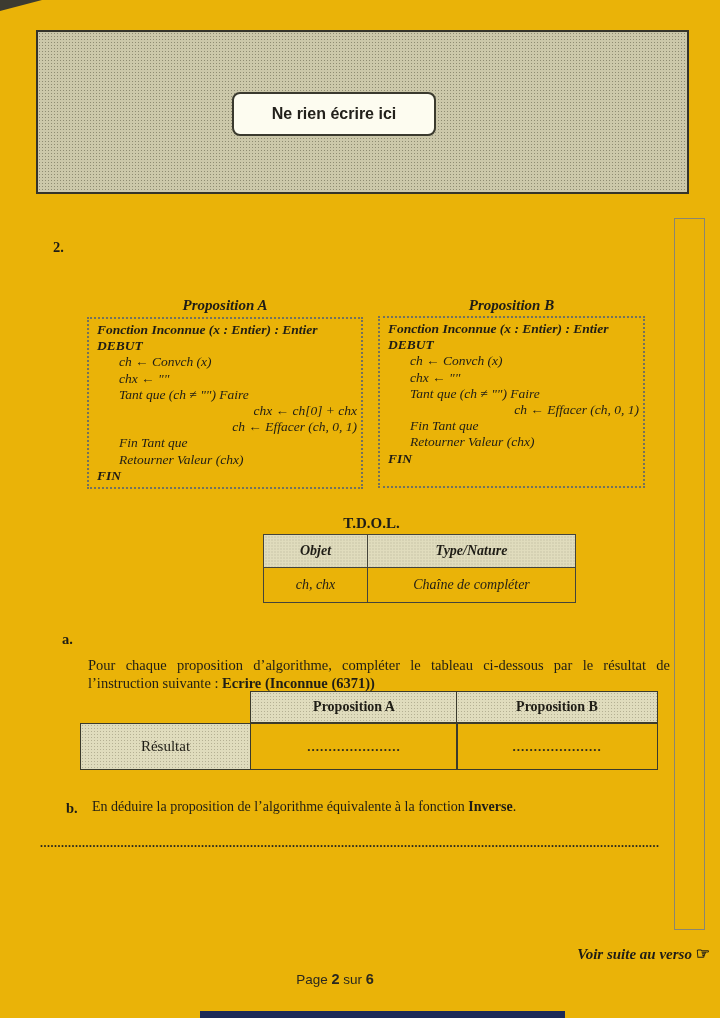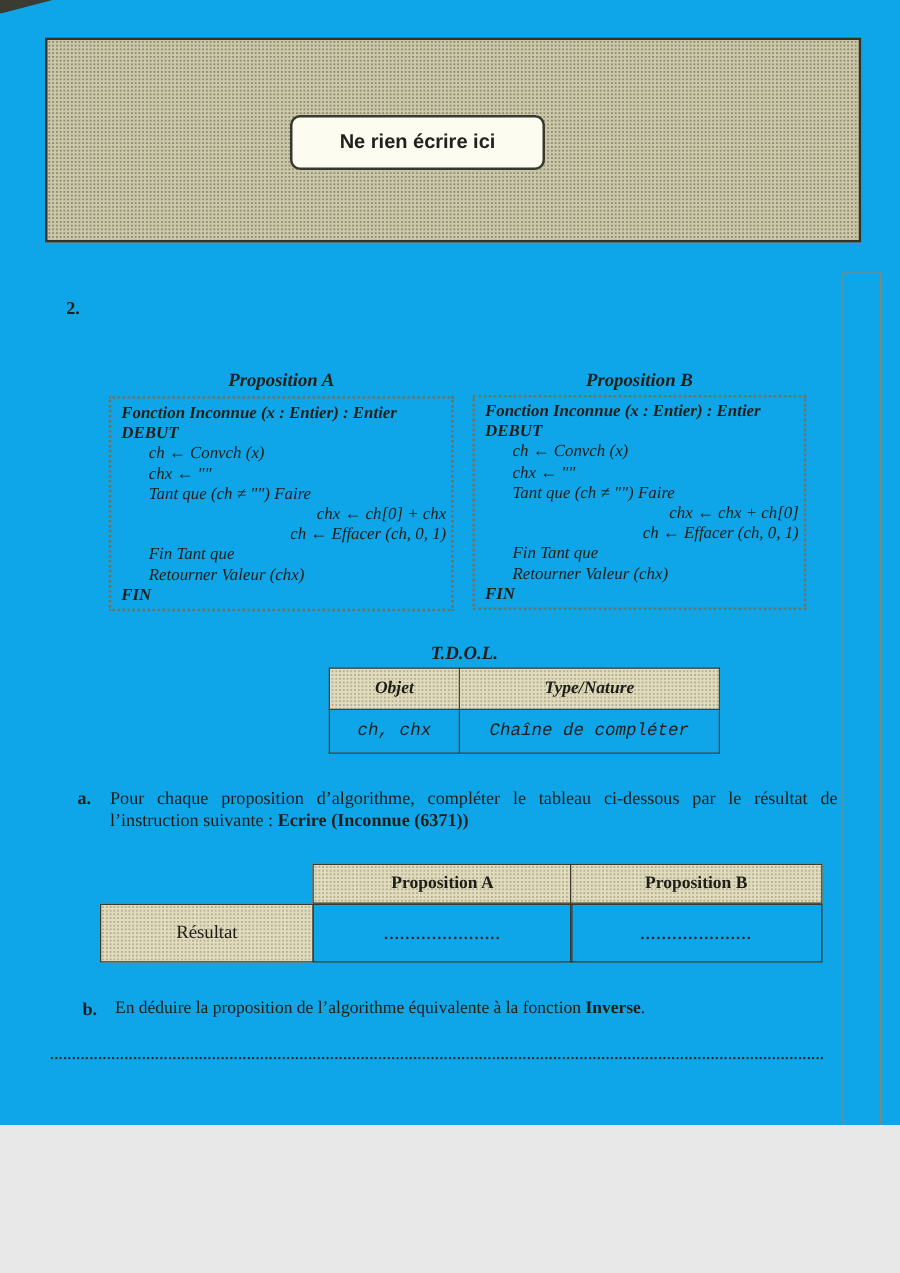--- a/index.html
+++ b/index.html
@@ -1,19 +1,19 @@
 <!DOCTYPE html>
 <html><head>
 <meta charset="utf-8">
 <style>
   html,body{margin:0;padding:0;}
   body{width:720px;height:1018px;overflow:hidden;background:#e8e8e8;}
   .page{
-    position:relative;width:720px;height:900px;
-    background:#0ea5e9;
+    position:relative;width:720px;height:1018px;
+    background:#eab308;
     font-family:"Liberation Serif", serif;
     color:#1f1d16;
     overflow:hidden;
   }
   .abs{position:absolute;}
 
   
   .corner-wedge{
     left:0;top:0;width:42px;height:11px;
     background:#3c3b31;
@@ -66,44 +66,44 @@
   .prop-box-b{left:378px;top:316px;width:267px;height:172px;}
   .code-line{white-space:nowrap;}
   .ind0{padding-left:4px;}
   .ind1{padding-left:26px;}
   .ind2{padding-left:52px;text-align:right;}
   .kw{font-weight:bold;}
 
   
   .tdol-title{
     left:215px;top:515px;width:313px;text-align:center;
-    font-weight:bold;font-style:italic;font-size:15px;
+    font-weight:bold;font-size:15px;
   }
   .tdol-table{
     left:215px;top:534px;width:313px;
     border-collapse:collapse;
     margin-left:48px;
   }
   .tdol-table td{
     border:1.5px solid #45443a;
     font-size:14px;text-align:center;font-style:italic;
   }
   .tdol-table .hdr td{
     height:30px;font-weight:bold;
     background-color:#e0dcbd;
     background-image:radial-gradient(#b5b093 0.6px, transparent 0.7px);
     background-size:3px 3px;
   }
-  .tdol-table .row td{height:32px;font-family:Liberation Mono, monospace;}
+  .tdol-table .row td{height:32px;}
   .col-objet{width:101px;}
 
   
   .a-label{left:62px;top:631px;font-weight:bold;font-size:14.5px;}
   .a-text{
-    left:88px;top:630px;width:582px;
+    left:88px;top:656px;width:582px;
     font-size:14.5px;line-height:18px;text-align:justify;
   }
 
   
   .shade{
     background-color:#e0dcbd;
     background-image:radial-gradient(#b5b093 0.6px, transparent 0.7px);
     background-size:3px 3px;
   }
   .res-hdr{
@@ -190,21 +190,20 @@
     <div class="code-line ind1">Retourner Valeur (chx)</div>
     <div class="code-line ind0 kw">FIN</div>
   </div>
 
   <div class="abs prop-box prop-box-b">
     <div class="code-line ind0 kw">Fonction Inconnue (x : Entier) : Entier</div>
     <div class="code-line ind0 kw">DEBUT</div>
     <div class="code-line ind1">ch  ← Convch (x)</div>
     <div class="code-line ind1">chx  ← ""</div>
     <div class="code-line ind1">Tant que (ch ≠ "") Faire</div>
-    <div class="code-line ind2">chx  ← chx + ch[0]</div>
     <div class="code-line ind2">ch ← Effacer (ch, 0, 1)</div>
     <div class="code-line ind1">Fin Tant que</div>
     <div class="code-line ind1">Retourner Valeur (chx)</div>
     <div class="code-line ind0 kw">FIN</div>
   </div>
 
   <div class="abs tdol-title">T.D.O.L.</div>
   <table class="abs tdol-table">
     <tbody>
         <tr class="hdr">

